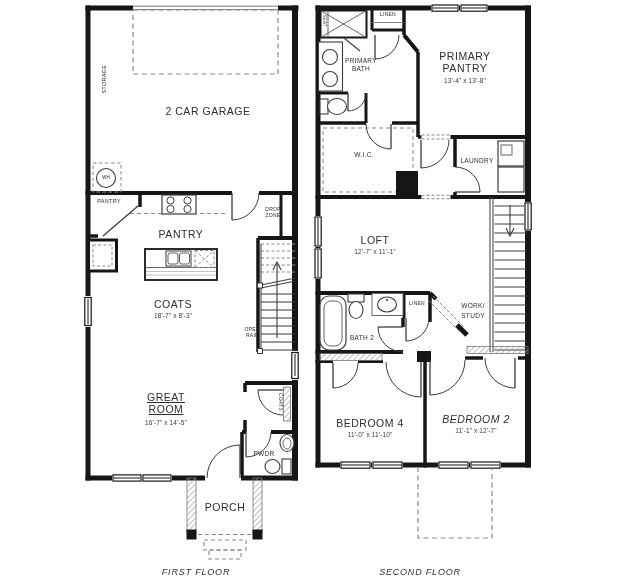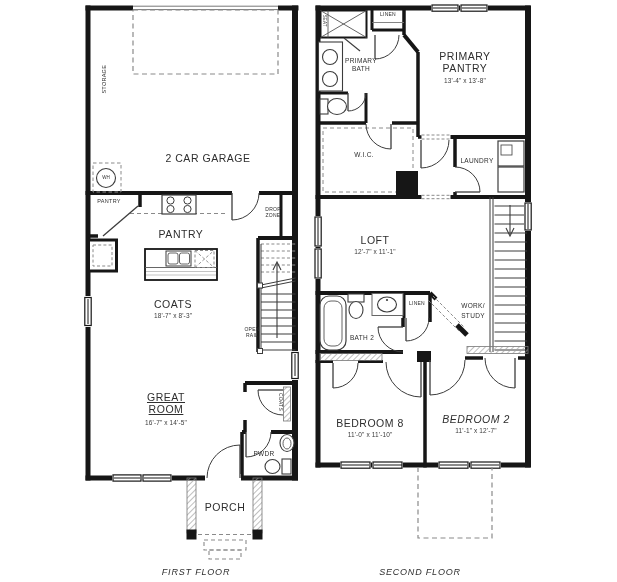--- a/index.html
+++ b/index.html
@@ -269,21 +269,21 @@
       <path d="M421,397 A35,35 0 0 1 386,362" stroke-width="1"></path>
       <path d="M430,360 V395" stroke-width="1.3"></path>
       <path d="M430,395 A35,35 0 0 0 465,360" stroke-width="1"></path>
       <path d="M515,358 V388" stroke-width="1.3"></path>
       <path d="M515,388 A30,30 0 0 1 485,358" stroke-width="1"></path>
     </g>
   </g>
 </svg>
 
 <div class="lbl tiny vN90" style="left:84px;top:76px;width:40px;">STORAGE</div>
-<div class="lbl room" style="left:148px;top:105px;width:120px;margin-top:47px;">2 CAR GARAGE</div>
+<div class="lbl room" style="left:148px;top:105px;width:120px;">2 CAR GARAGE</div>
 <div class="lbl micro2" style="left:96px;top:175px;width:20px;">WH</div>
 <div class="lbl tiny" style="left:89px;top:198px;width:40px;">PANTRY</div>
 <div class="lbl room" style="left:141px;top:228px;width:80px;">PANTRY</div>
 <div class="lbl micro" style="left:259px;top:207px;width:28px;">DROP ZONE</div>
 <div class="lbl room" style="left:133px;top:298px;width:80px;">COATS</div>
 <div class="lbl dims" style="left:133px;top:312px;width:80px;">18'-7" x 8'-3"</div>
 <div class="lbl micro" style="left:240px;top:327px;width:24px;">OPEN RAIL</div>
 <div class="lbl room" style="left:138px;top:391px;width:56px;text-decoration:underline;">GREAT ROOM</div>
 <div class="lbl dims" style="left:131px;top:419px;width:70px;">16'-7" x 14'-5"</div>
 <div class="lbl micro v90" style="left:260px;top:399px;width:40px;">COATS</div>
@@ -297,19 +297,19 @@
 <div class="lbl room" style="left:430px;top:50px;width:70px;">PRIMARY PANTRY</div>
 <div class="lbl dims" style="left:425px;top:77px;width:80px;">13'-4" x 13'-8"</div>
 <div class="lbl small" style="left:334px;top:151px;width:60px;">W.I.C.</div>
 <div class="lbl small" style="left:455px;top:157px;width:44px;">LAUNDRY</div>
 <div class="lbl room" style="left:335px;top:234px;width:80px;text-align:center;">LOFT</div>
 <div class="lbl dims" style="left:335px;top:248px;width:80px;">12'-7" x 11'-1"</div>
 <div class="lbl small" style="left:451px;top:302px;width:44px;">WORK/</div>
 <div class="lbl small" style="left:451px;top:312px;width:44px;">STUDY</div>
 <div class="lbl small" style="left:337px;top:334px;width:50px;">BATH 2</div>
 <div class="lbl micro" style="left:399px;top:301px;width:36px;">LINEN</div>
-<div class="lbl room" style="left:320px;top:417px;width:100px;">BEDROOM 8</div>
+<div class="lbl room" style="left:320px;top:417px;width:100px;">BEDROOM 4</div>
 <div class="lbl dims" style="left:320px;top:431px;width:100px;">11'-0" x 11'-10"</div>
 <div class="lbl room" style="left:426px;top:413px;width:100px;font-style:italic;">BEDROOM 2</div>
 <div class="lbl dims" style="left:426px;top:427px;width:100px;">11'-1" x 12'-7"</div>
 <div class="lbl caption" style="left:360px;top:567px;width:120px;">SECOND FLOOR</div>
 
 </div>
 
 </body></html>

